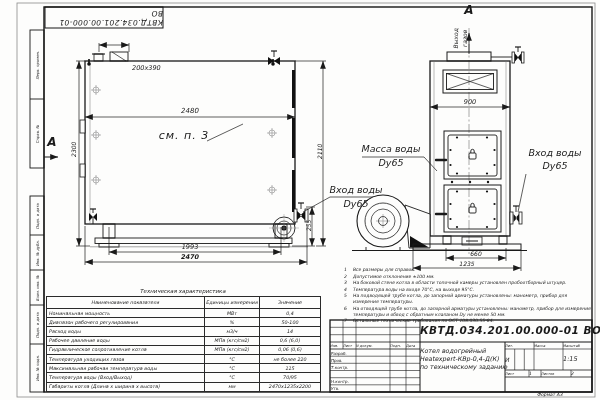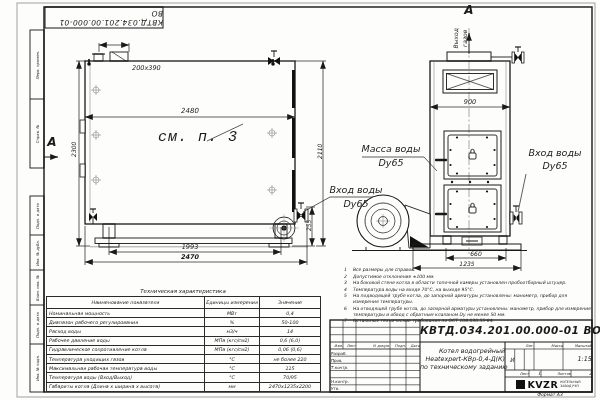--- a/index.html
+++ b/index.html
@@ -26,21 +26,21 @@
   
   .spec-title { position:absolute; left:46px; top:288px; width:274px; text-align:center;
                 font-size:5.5px; font-style:italic; color:#222; }
   table.spec { position:absolute; left:46px; top:296px; width:274px; border-collapse:collapse;
                table-layout:fixed; }
   table.spec td { border:0.7px solid #2a2a2a; font-size:4.8px; font-style:italic; color:#222;
                   padding:0 2px; height:8.2px; overflow:hidden; white-space:nowrap; }
   table.spec td.c { text-align:center; padding:0; }
   table.spec tr.hd td { height:11px; text-align:center; }
   
-  .tb-t { position:absolute; font-size:3.6px; font-style:italic; color:#222; text-align:right; white-space:nowrap; }
+  .tb-t { position:absolute; font-size:3.6px; font-style:italic; color:#222; text-align:left; white-space:nowrap; }
   .logo { position:absolute; left:506px; top:378px; width:85px; height:13px; display:flex;
           align-items:center; justify-content:center; gap:2px; }
   .logo .mark { width:9px; height:9px; background:#111; flex:none; }
   .logo b { font-size:9.5px; font-style:normal; color:#111; letter-spacing:.5px; font-family:"DejaVu Sans",sans-serif; }
   .logo .sub { display:flex; flex-direction:column; line-height:1.15; }
   .logo .sub i { font-size:3.1px; font-style:normal; color:#222; }
 </style>
 </head>
 <body>
 
@@ -360,21 +360,21 @@
   <span>Подп. и дата</span>
     </div>
 <div class="mcell" style="top:344px;height:48px;">
   <span>Инв. № подл.</span>
     </div>
 
 <div class="t s12" style="left:45px;top:136px;width:14px;">А</div>
 <div class="t s65" style="left:132px;top:37px;text-align:left;margin-top:28px;">200х390</div>
 <div class="t s7" style="left:160px;top:108px;width:60px;">2480</div>
 <div class="t s6 rot" style="left:59px;top:146px;width:30px;">2300</div>
-<div class="t" style="left:158px;top:130px;width:52px;font-size:15px;letter-spacing:1px;font-family:Liberation Mono, monospace;">см. п. 3</div>
+<div class="t" style="left:158px;top:130px;width:52px;font-size:11px;letter-spacing:1px;">см. п. 3</div>
 <div class="t s65" style="left:160px;top:244px;width:60px;">1993</div>
 <div class="t s65" style="left:160px;top:254px;width:60px;font-weight:bold;">2470</div>
 <div class="t s6 rot" style="left:294px;top:222px;width:30px;">255</div>
 <div class="t s6 rot" style="left:305px;top:148px;width:30px;">2110</div>
 <div class="t s95" style="left:328px;top:185px;width:56px;">Вход воды</div>
 <div class="t s95" style="left:328px;top:199px;width:56px;">Dy65</div>
 
 <div class="t s12" style="left:461px;top:4px;width:16px;">А</div>
 <div class="t s6 rot" style="left:440px;top:35px;width:32px;">Выход</div>
 <div class="t s6 rot" style="left:449px;top:35px;width:32px;">газов</div>
@@ -494,23 +494,15 @@
 <div class="tb-t" style="left:420px;top:363px;width:85px;font-size:6.3px;">по техническому заданию</div>
 <div class="tb-t" style="left:505px;top:343.5px;width:29px;">Лит.</div>
 <div class="tb-t" style="left:534px;top:343.5px;width:29px;">Масса</div>
 <div class="tb-t" style="left:563px;top:343.5px;width:29px;">Масштаб</div>
 <div class="tb-t" style="left:505px;top:356px;width:9.7px;font-size:6px;">И</div>
 <div class="tb-t" style="left:563px;top:355px;width:29px;font-size:6.5px;">1:15</div>
 <div class="tb-t" style="left:505px;top:371.5px;width:24px;">Лист</div>
 <div class="tb-t" style="left:529px;top:371px;width:12px;font-size:4.5px;">1</div>
 <div class="tb-t" style="left:541px;top:371.5px;width:30px;">Листов</div>
 <div class="tb-t" style="left:571px;top:371px;width:21px;font-size:4.5px;">2</div>
-<div class="logo">
-  <span class="mark"></span>
-  <b>KVZR</b>
-  <span class="sub">
-    <i>КОТЕЛЬНЫЙ</i>
-    <i>ЗАВОД РЭП</i>
-  </span>
+<div class="t" style="left:520px;top:392.5px;width:60px;font-size:4.5px;">Формат А3</div>
+
 </div>
-<div class="t" style="left:520px;top:392.5px;width:60px;font-size:4.5px;">Формат А3</div>
-
-</div>
 
 </body></html>

